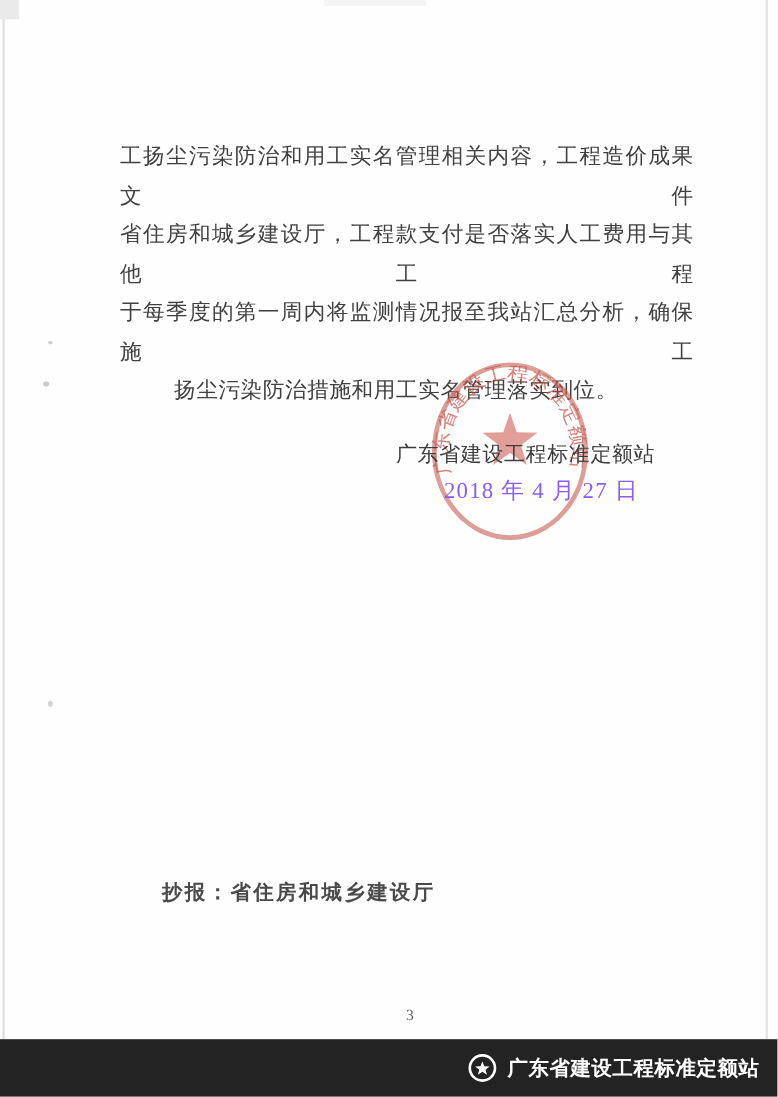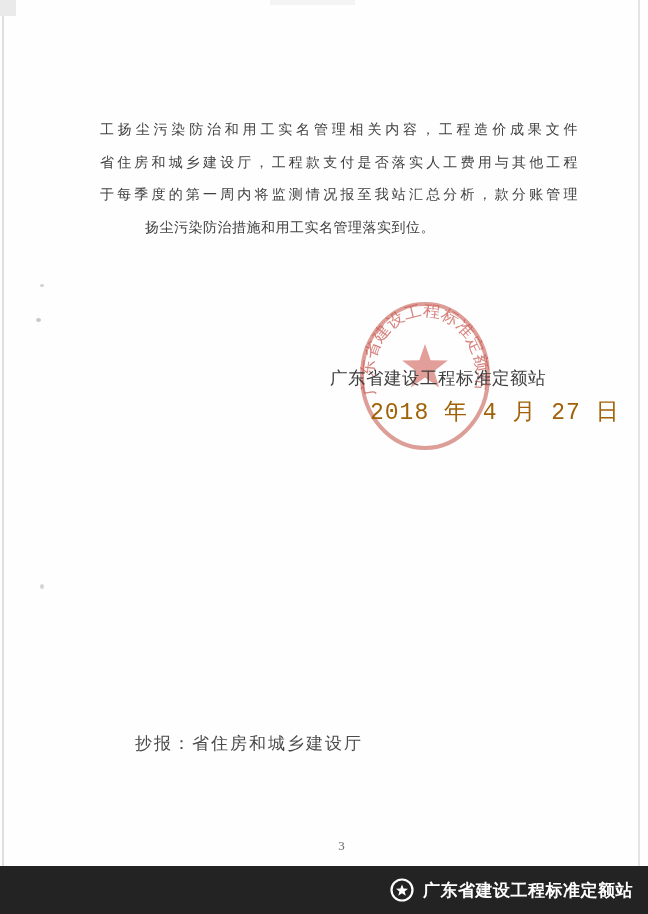--- a/index.html
+++ b/index.html
@@ -15,44 +15,44 @@
   .edge-right{position:absolute;left:638px;top:0;width:2px;height:866px;background:#e4e4e4;}
   .corner-patch{position:absolute;left:0;top:0;width:16px;height:16px;background:#eaeaea;}
   .top-smudge{position:absolute;left:270px;top:0;width:85px;height:5px;background:#f4f4f4;}
   .speck1{position:absolute;left:40px;top:284px;width:4px;height:3px;background:#d0d0d0;border-radius:50%;}
   .speck2{position:absolute;left:36px;top:318px;width:5px;height:4px;background:#c9c9c9;border-radius:50%;}
   .speck3{position:absolute;left:40px;top:584px;width:4px;height:5px;background:#d4d4d4;border-radius:50%;}
 
   
   .paragraph{
     position:absolute;left:100px;top:114px;width:478px;
-    font-size:14px;line-height:32.5px;color:#414141;
+    font-size:18px;line-height:32.5px;color:#414141;
     letter-spacing:0.5px;
   }
   .pline{text-align:justify;text-align-last:justify;}
   .pline.last{text-align-last:left;margin-left:45px;}
 
   
   .seal{position:absolute;left:356px;top:300px;width:140px;height:154px;z-index:1;
         opacity:0.9;filter:blur(0.3px);}
 
   
   .signature{
     position:absolute;left:330px;top:366px;z-index:2;
     font-size:17.5px;color:#3e3e3e;letter-spacing:0.5px;white-space:nowrap;
   }
   .date{
     position:absolute;left:370px;top:396px;z-index:2;
-    font-size:23px;color:#a16207;letter-spacing:1px;white-space:nowrap;font-family:Liberation Mono, monospace;
+    font-size:19px;color:#8b5cf6;letter-spacing:1px;white-space:nowrap;
   }
 
   
   .cc-line{
     position:absolute;left:135px;top:732px;
-    font-size:17px;color:#4a4a4a;letter-spacing:2px;white-space:nowrap;
+    font-size:17px;color:#4a4a4a;letter-spacing:2px;white-space:nowrap;font-weight:bold;
   }
 
   
   .page-number{
     position:absolute;left:0;top:838px;width:683px;text-align:center;
     font-size:13px;color:#666;
   }
 
   
   .footer-bar{
@@ -77,21 +77,21 @@
   <div class="edge-right"></div>
   <div class="corner-patch"></div>
   <div class="top-smudge"></div>
   <div class="speck1"></div>
   <div class="speck2"></div>
   <div class="speck3"></div>
 
   <div class="paragraph">
     <div class="pline">工扬尘污染防治和用工实名管理相关内容，工程造价成果文件</div>
     <div class="pline">省住房和城乡建设厅，工程款支付是否落实人工费用与其他工程</div>
-    <div class="pline">于每季度的第一周内将监测情况报至我站汇总分析，款分账管理</div>
+    <div class="pline">于每季度的第一周内将监测情况报至我站汇总分析，确保施工</div>
     <div class="pline last">扬尘污染防治措施和用工实名管理落实到位。</div>
   </div>
 
   <svg class="seal" viewBox="0 0 140 154" xmlns="http://www.w3.org/2000/svg">
     <ellipse cx="69" cy="76" rx="63" ry="72" fill="none" stroke="#c65a52" stroke-width="4" stroke-opacity="0.65"></ellipse>
     <polygon points="69,44 74.64,60.23 91.83,60.58 78.13,70.97 83.1,87.4 69,77.6 54.9,87.4 59.87,70.97 46.17,60.58 63.36,60.23" fill="#c94f45" fill-opacity="0.6"></polygon>
     <defs>
       <path id="sealArc" d="M 20.1 96.5 A 52 60 0 1 1 117.9 96.5" fill="none"></path>
     </defs>
     <text font-size="16" fill="#c4453e" fill-opacity="0.75" font-family="Liberation Serif, DejaVu Serif, serif">

